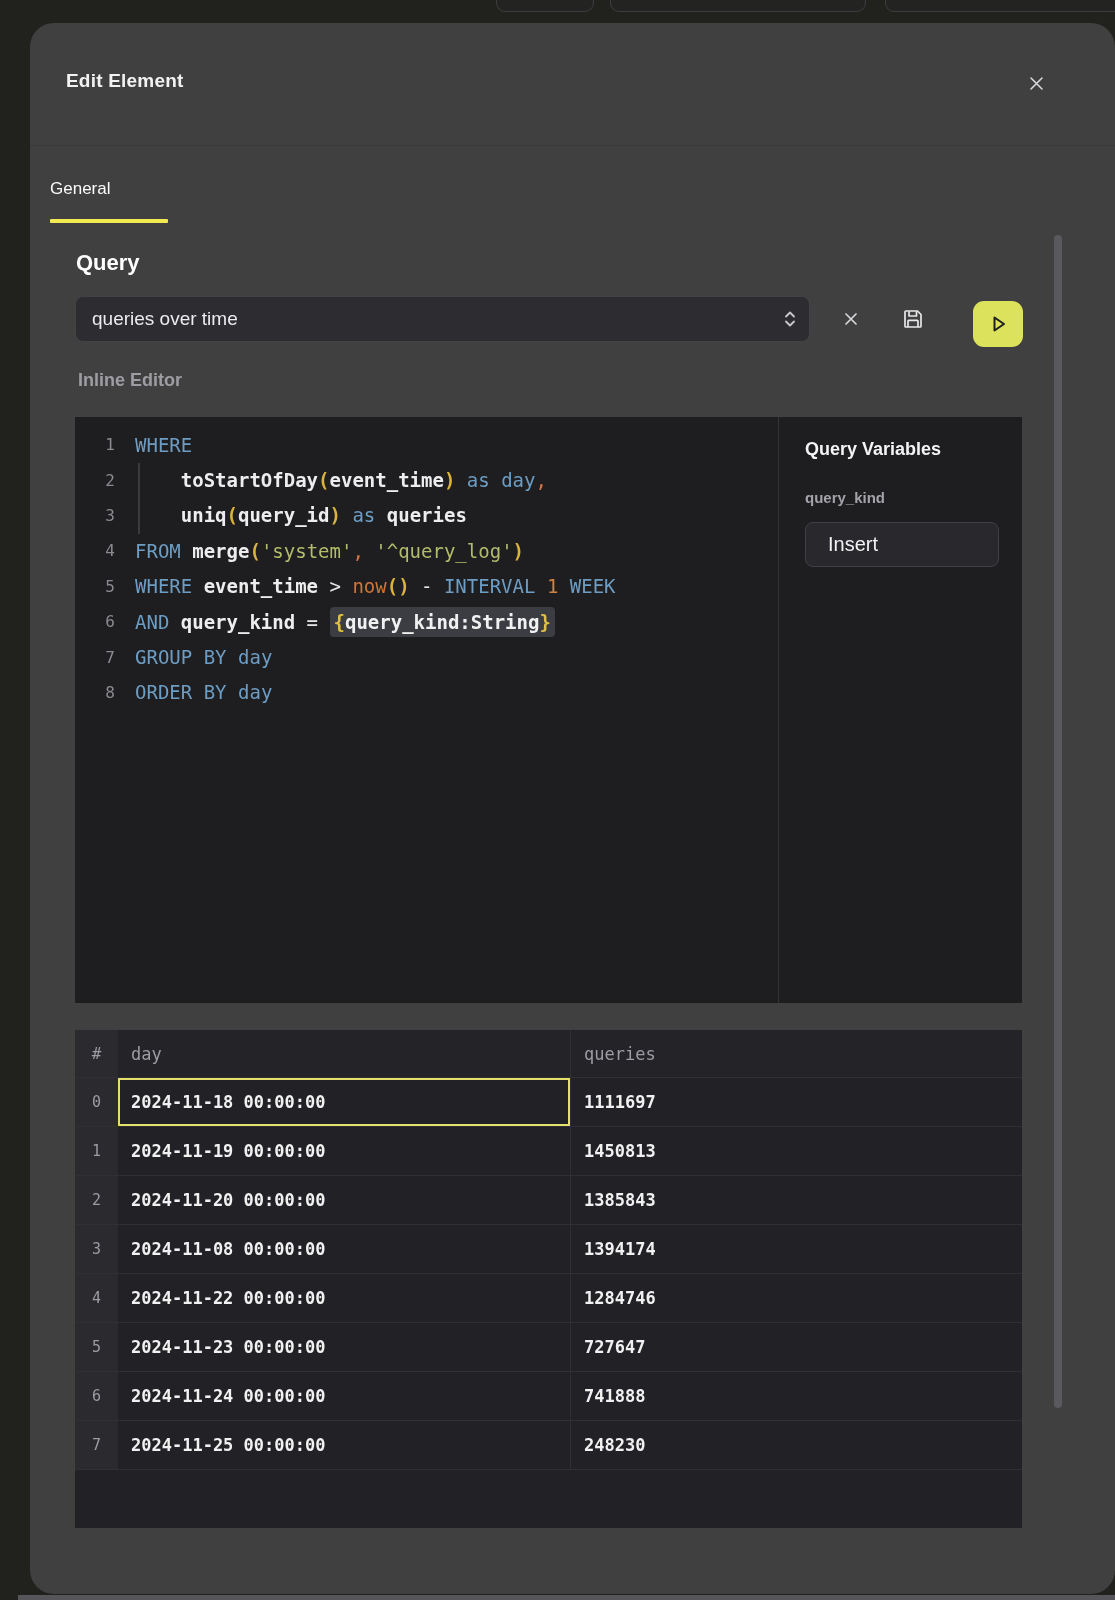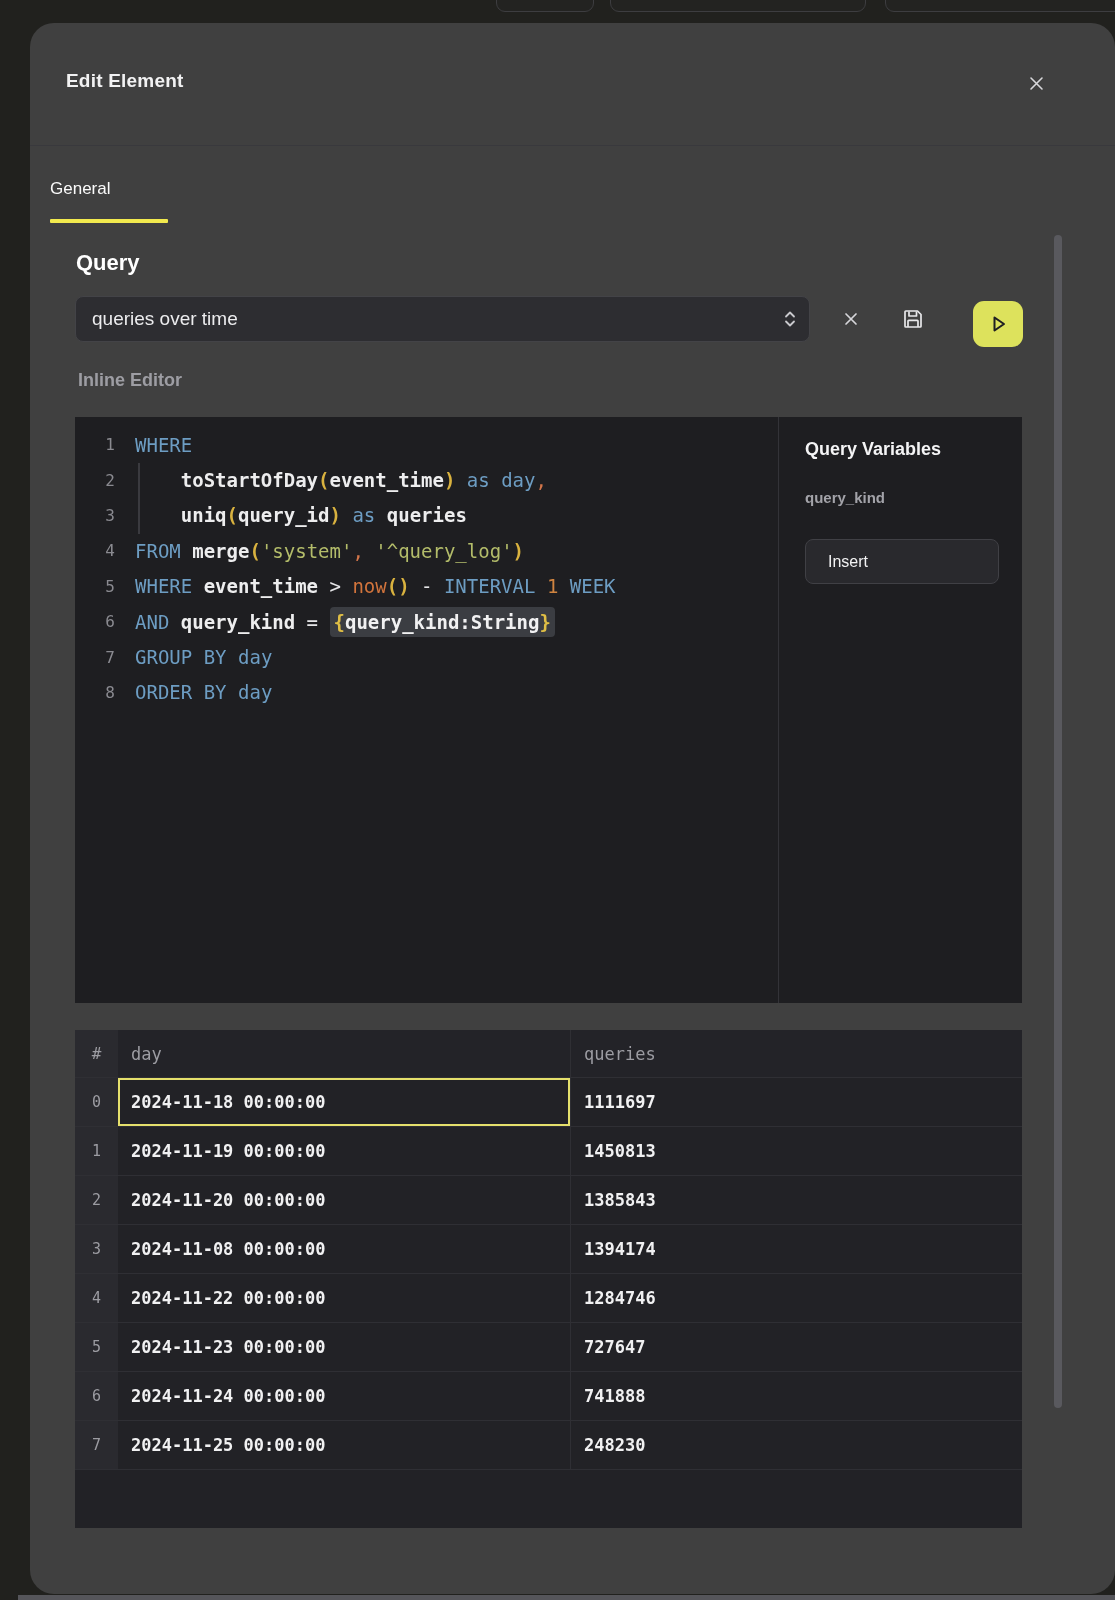--- a/index.html
+++ b/index.html
@@ -54,21 +54,21 @@
   .tk-nm { color:#d08440; }
   .tk-fn { color:#d2743c; }
   .tk-pu { color:#d4764a; }
   .tk-chl { background:#3b3d42; color:#e0bf45; font-weight:700; padding:4px 0 4px 4px; border-radius:4px 0 0 4px; }
   .tk-chm { background:#3b3d42; color:#f1f1f2; font-weight:700; padding:4px 0; }
   .tk-chr { background:#3b3d42; color:#e0bf45; font-weight:700; padding:4px 4px 4px 0; border-radius:0 4px 4px 0; }
 
   .vars-panel { flex:1; border-left:1px solid #333338; position:relative; }
   .vars-title { position:absolute; left:26px; top:22px; font-size:18px; font-weight:600; color:#f4f4f5; }
   .vars-name { position:absolute; left:26px; top:72px; font-size:15px; font-weight:600; color:#a3a3a9; }
-  .insert-btn { position:absolute; left:26px; top:122px; width:194px; height:45px; background:#29292d; border:1px solid #404045; border-radius:8px; color:#f2f2f3; font-size:16px; display:flex; align-items:center; padding-left:22px; cursor:pointer; }
+  .insert-btn { position:absolute; left:26px; top:105px; width:194px; height:45px; background:#29292d; border:1px solid #404045; border-radius:8px; color:#f2f2f3; font-size:20px; display:flex; align-items:center; padding-left:22px; cursor:pointer; }
 
   
   .results-table { position:absolute; left:45px; top:1007px; width:947px; height:498px; background:#222226; font-family:"DejaVu Sans Mono", monospace; overflow:hidden; }
   .t-row { display:flex; border-bottom:1px solid #2f2f34; }
   .t-head { height:48px; color:#9c9ca2; font-size:17px; background:#232328; }
   .t-data { height:49px; color:#f1f1f2; font-size:17px; }
   .c-idx { width:43px; background:#2a2a2f; display:flex; align-items:center; justify-content:center; flex:none; color:#9c9ca2; font-size:15px; font-weight:400; }
   .t-head .c-idx { font-size:16px; }
   .c-day { width:452px; padding-left:13px; display:flex; align-items:center; flex:none; }
   .c-q { flex:1; padding-left:13px; border-left:1px solid #2f2f34; display:flex; align-items:center; }

